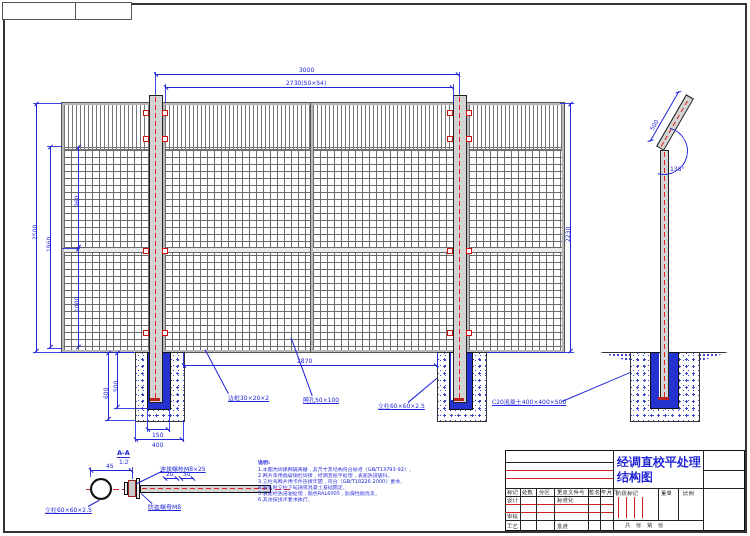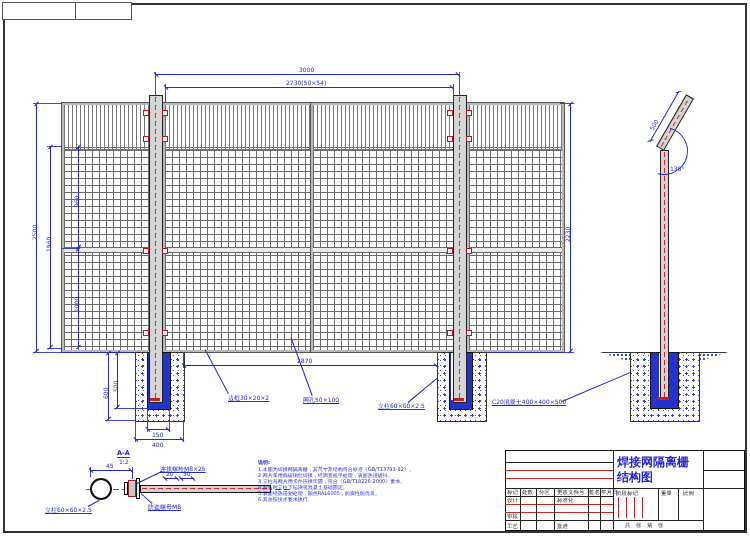--- a/index.html
+++ b/index.html
@@ -265,15 +265,15 @@
   <div class="tlabel" style="left:601px;top:489px">年月日</div>
   <div class="tlabel" style="left:507px;top:497px">设计</div>
   <div class="tlabel" style="left:557px;top:497px">标准化</div>
   <div class="tlabel" style="left:507px;top:513px">审核</div>
   <div class="tlabel" style="left:507px;top:523px">工艺</div>
   <div class="tlabel" style="left:557px;top:523px">批准</div>
   <div class="tlabel" style="left:616px;top:490px">阶段标记</div>
   <div class="tlabel" style="left:661px;top:490px">重量</div>
   <div class="tlabel" style="left:683px;top:490px">比例</div>
   <div class="tlabel" style="left:625px;top:522px">共　张　第　张</div>
-  <div class="title-main" style="left:617px;top:455px">焊接网隔离栅</div>
+  <div class="title-main" style="left:617px;top:455px">经调直校平处理</div>
   <div class="title-main" style="left:617px;top:470px">结构图</div>
 </div>
 
 </body></html>

